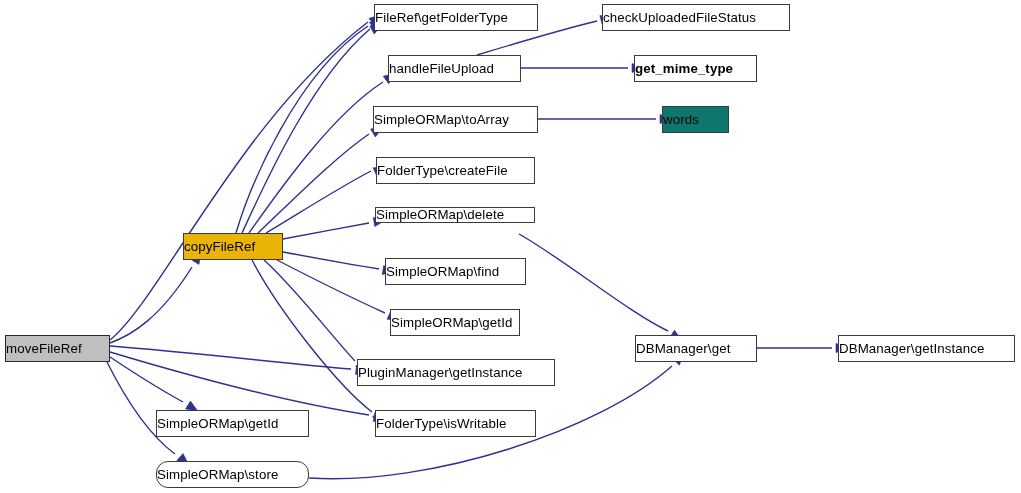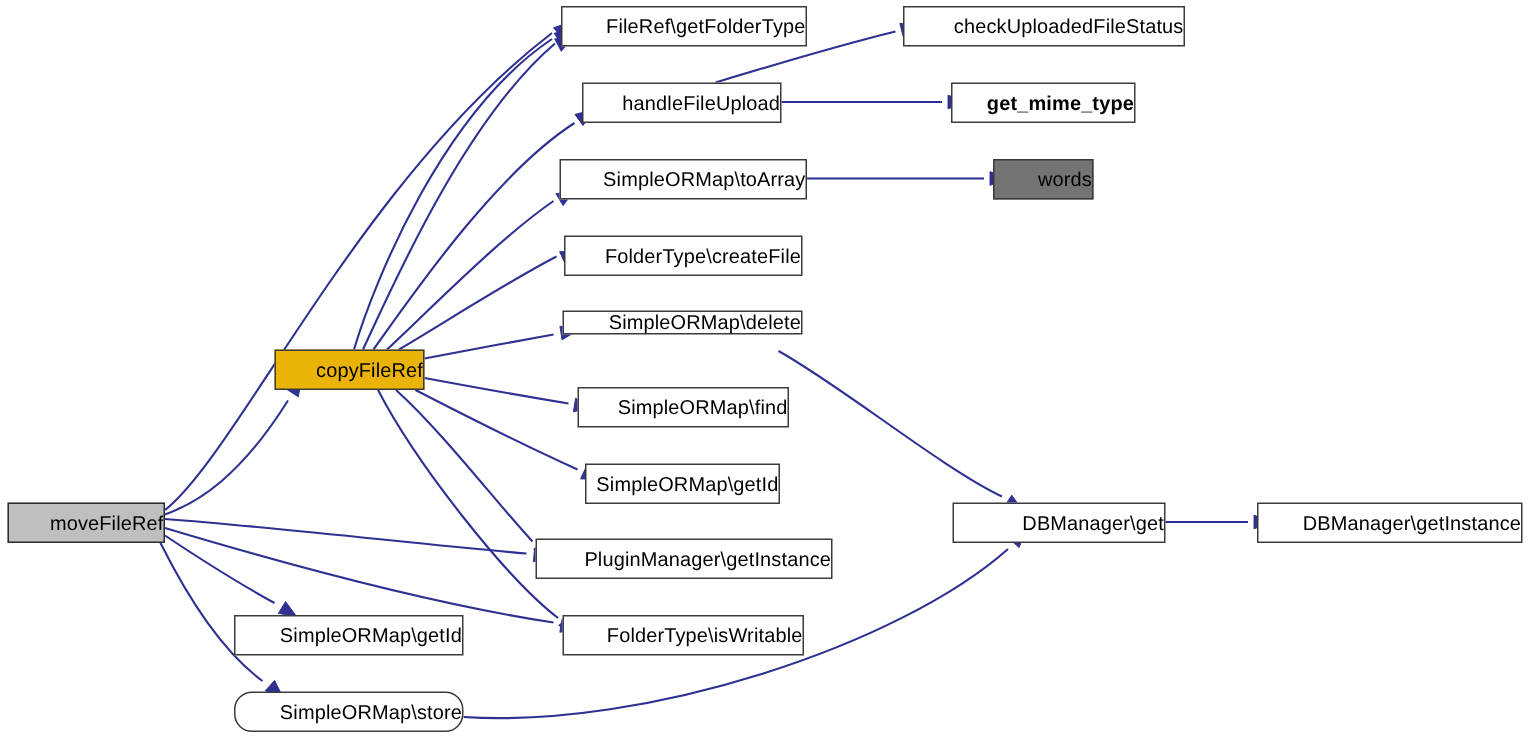--- a/index.html
+++ b/index.html
@@ -31,21 +31,21 @@
     stroke: #2E3192;
     stroke-width: 0.6px;
   }
   .node-box {
     position: absolute;
     box-sizing: border-box;
     border: 1.3px solid #3B3B3B;
     background: #ffffff;
     display: flex;
     align-items: center;
-    justify-content: flex-end;
+    justify-content: flex-start;
     white-space: nowrap;
     color: #000000;
     font-size: 13.3px;
     line-height: 1;
     letter-spacing: 0.1px;
     cursor: default;
   }
   .node-box.highlight {
     background: #BFBFBF;
     border-color: #2B2B2B;
@@ -143,23 +143,23 @@
       </div>
       <div class="node-box" style="left: 375px; top: 410px; width: 161px; height: 27px; border-color: rgb(59, 59, 59); background: rgb(255, 255, 255);">
         <span class="node-label">FolderType\isWritable</span>
       </div>
       <div class="node-box" style="left: 602px; top: 4px; width: 188px; height: 27px; border-color: rgb(59, 59, 59); background: rgb(255, 255, 255);">
         <span class="node-label">checkUploadedFileStatus</span>
       </div>
       <div class="node-box" style="left: 634px; top: 55px; width: 123px; height: 27px; border-color: rgb(59, 59, 59); background: rgb(255, 255, 255); font-weight: bold;">
         <span class="node-label">get_mime_type</span>
       </div>
-      <div class="node-box" style="left: 662px; top: 106px; width: 67px; height: 27px; border-color: rgb(59, 59, 59); background: #737373;">
+      <div class="node-box" style="left: 662px; top: 106px; width: 67px; height: 27px; border-color: rgb(59, 59, 59); background: #0f766e;">
         <span class="node-label">words</span>
       </div>
-      <div class="node-box" style="left: 635px; top: 335px; width: 142px; height: 27px; border-color: rgb(59, 59, 59); background: rgb(255, 255, 255);">
+      <div class="node-box" style="left: 635px; top: 335px; width: 122px; height: 27px; border-color: rgb(59, 59, 59); background: rgb(255, 255, 255);">
         <span class="node-label">DBManager\get</span>
       </div>
       <div class="node-box" style="left: 838px; top: 335px; width: 177px; height: 27px; border-color: rgb(59, 59, 59); background: rgb(255, 255, 255);">
         <span class="node-label">DBManager\getInstance</span>
       </div>
     </div>
 </div>
 
 </body></html>

